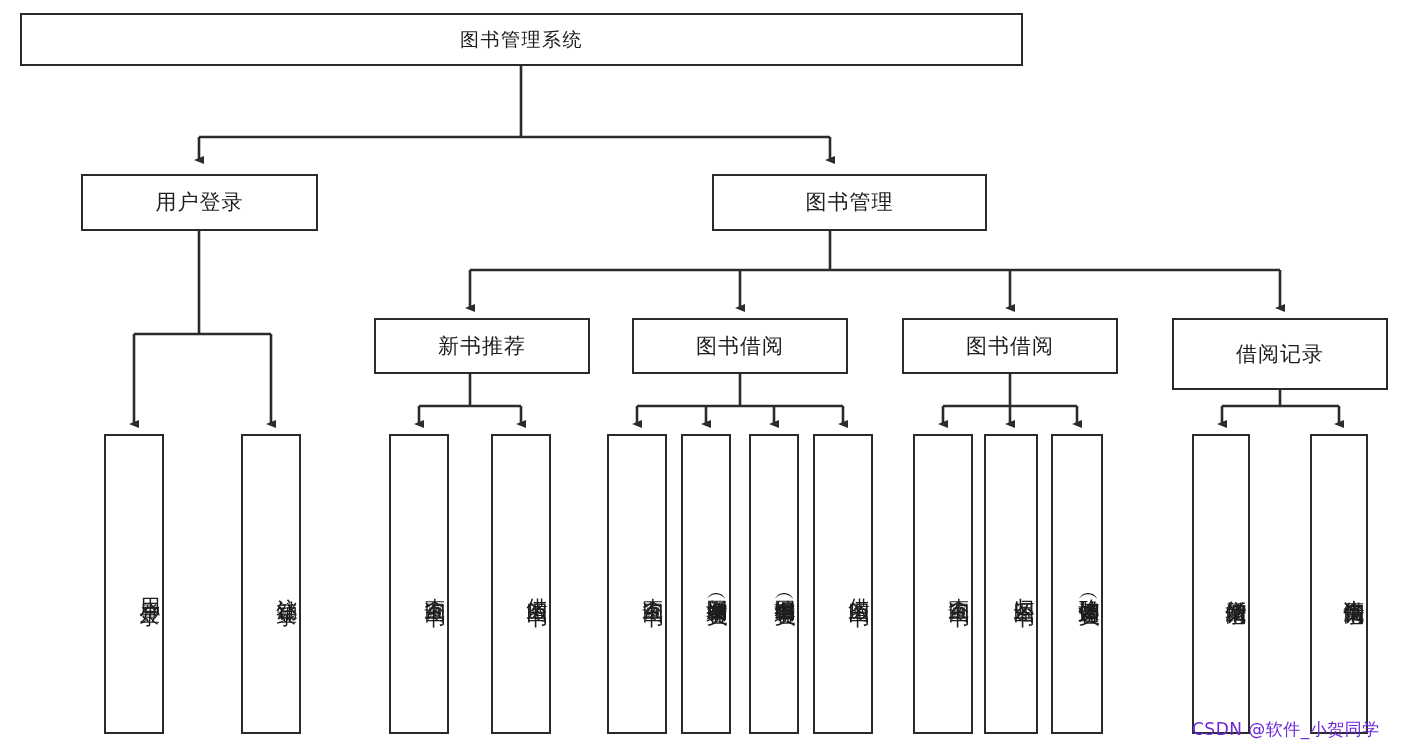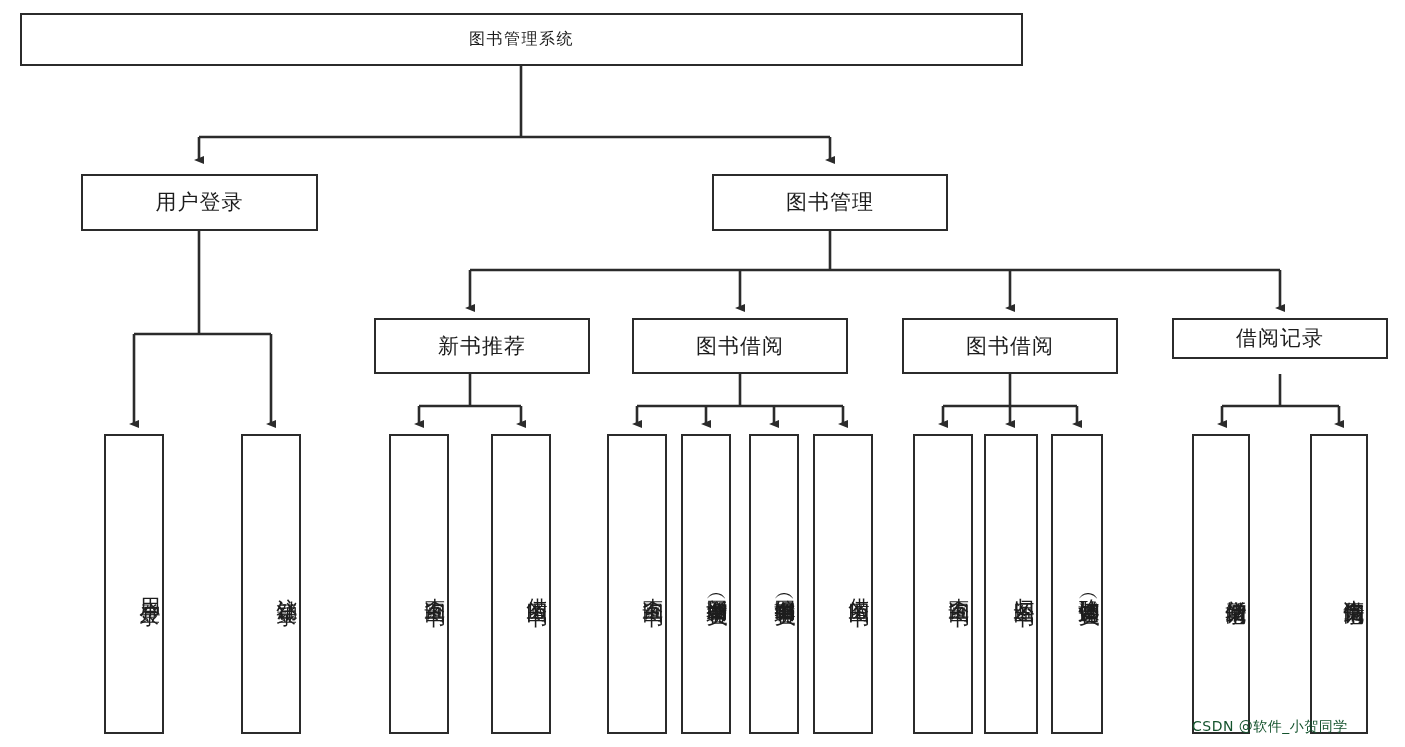--- a/index.html
+++ b/index.html
@@ -35,43 +35,43 @@
     align-items: center;
     justify-content: center;
     color: #1d1d1d;
     line-height: 1.18;
   }
   .node.horiz {
     font-size: 21px;
     letter-spacing: 1px;
   }
   .node.root {
-    font-size: 16px;
+    font-size: 19px;
     letter-spacing: 1.5px;
   }
   .node.leaf {
     writing-mode: vertical-rl;
     text-orientation: upright;
     font-size: 21px;
     letter-spacing: 3px;
     align-items: flex-start;
     justify-content: center;
     padding-top: 6px;
   }
   .node.leaf.tall-text {
     align-items: flex-start;
     padding-top: 4px;
     letter-spacing: 1px;
   }
   .watermark {
     position: absolute;
     left: 1192px;
     top: 718px;
-    font-size: 14px;
-    color: #14532d;
+    font-size: 17px;
+    color: #6d28d9;
     white-space: nowrap;
     letter-spacing: 0.5px;
   }
 </style>
 </head>
 <body>
 
 <div id="canvas">
 
   <svg id="wires" viewBox="0 0 1405 747">
@@ -125,34 +125,34 @@
     </g>
   </svg>
 
   <div class="node root" style="left:20px; top:13px; width:1003px; height:53px;">
     <span>图书管理系统</span>
   </div>
 
   <div class="node horiz" style="left:81px; top:174px; width:237px; height:57px;">
     <span>用户登录</span>
   </div>
-  <div class="node horiz" style="left:712px; top:174px; width:236px; height:57px;">
+  <div class="node horiz" style="left:712px; top:174px; width:275px; height:57px;">
     <span>图书管理</span>
   </div>
 
   <div class="node horiz" style="left:362px; top:318px; width:216px; height:56px;margin-left:12px;">
     <span>新书推荐</span>
   </div>
   <div class="node horiz" style="left:632px; top:318px; width:216px; height:56px;">
     <span>图书借阅</span>
   </div>
   <div class="node horiz" style="left:902px; top:318px; width:216px; height:56px;">
     <span>图书借阅</span>
   </div>
-  <div class="node horiz" style="left:1172px; top:318px; width:216px; height:41px;">
+  <div class="node horiz" style="left:1172px; top:318px; width:216px; height:72px;">
     <span>借阅记录</span>
   </div>
 
   <div class="node leaf" style="left:104px; top:434px; width:60px; height:300px;">
     <span>用户登录</span>
   </div>
   <div class="node leaf" style="left:241px; top:434px; width:60px; height:300px;">
     <span>注销登录</span>
   </div>
 

